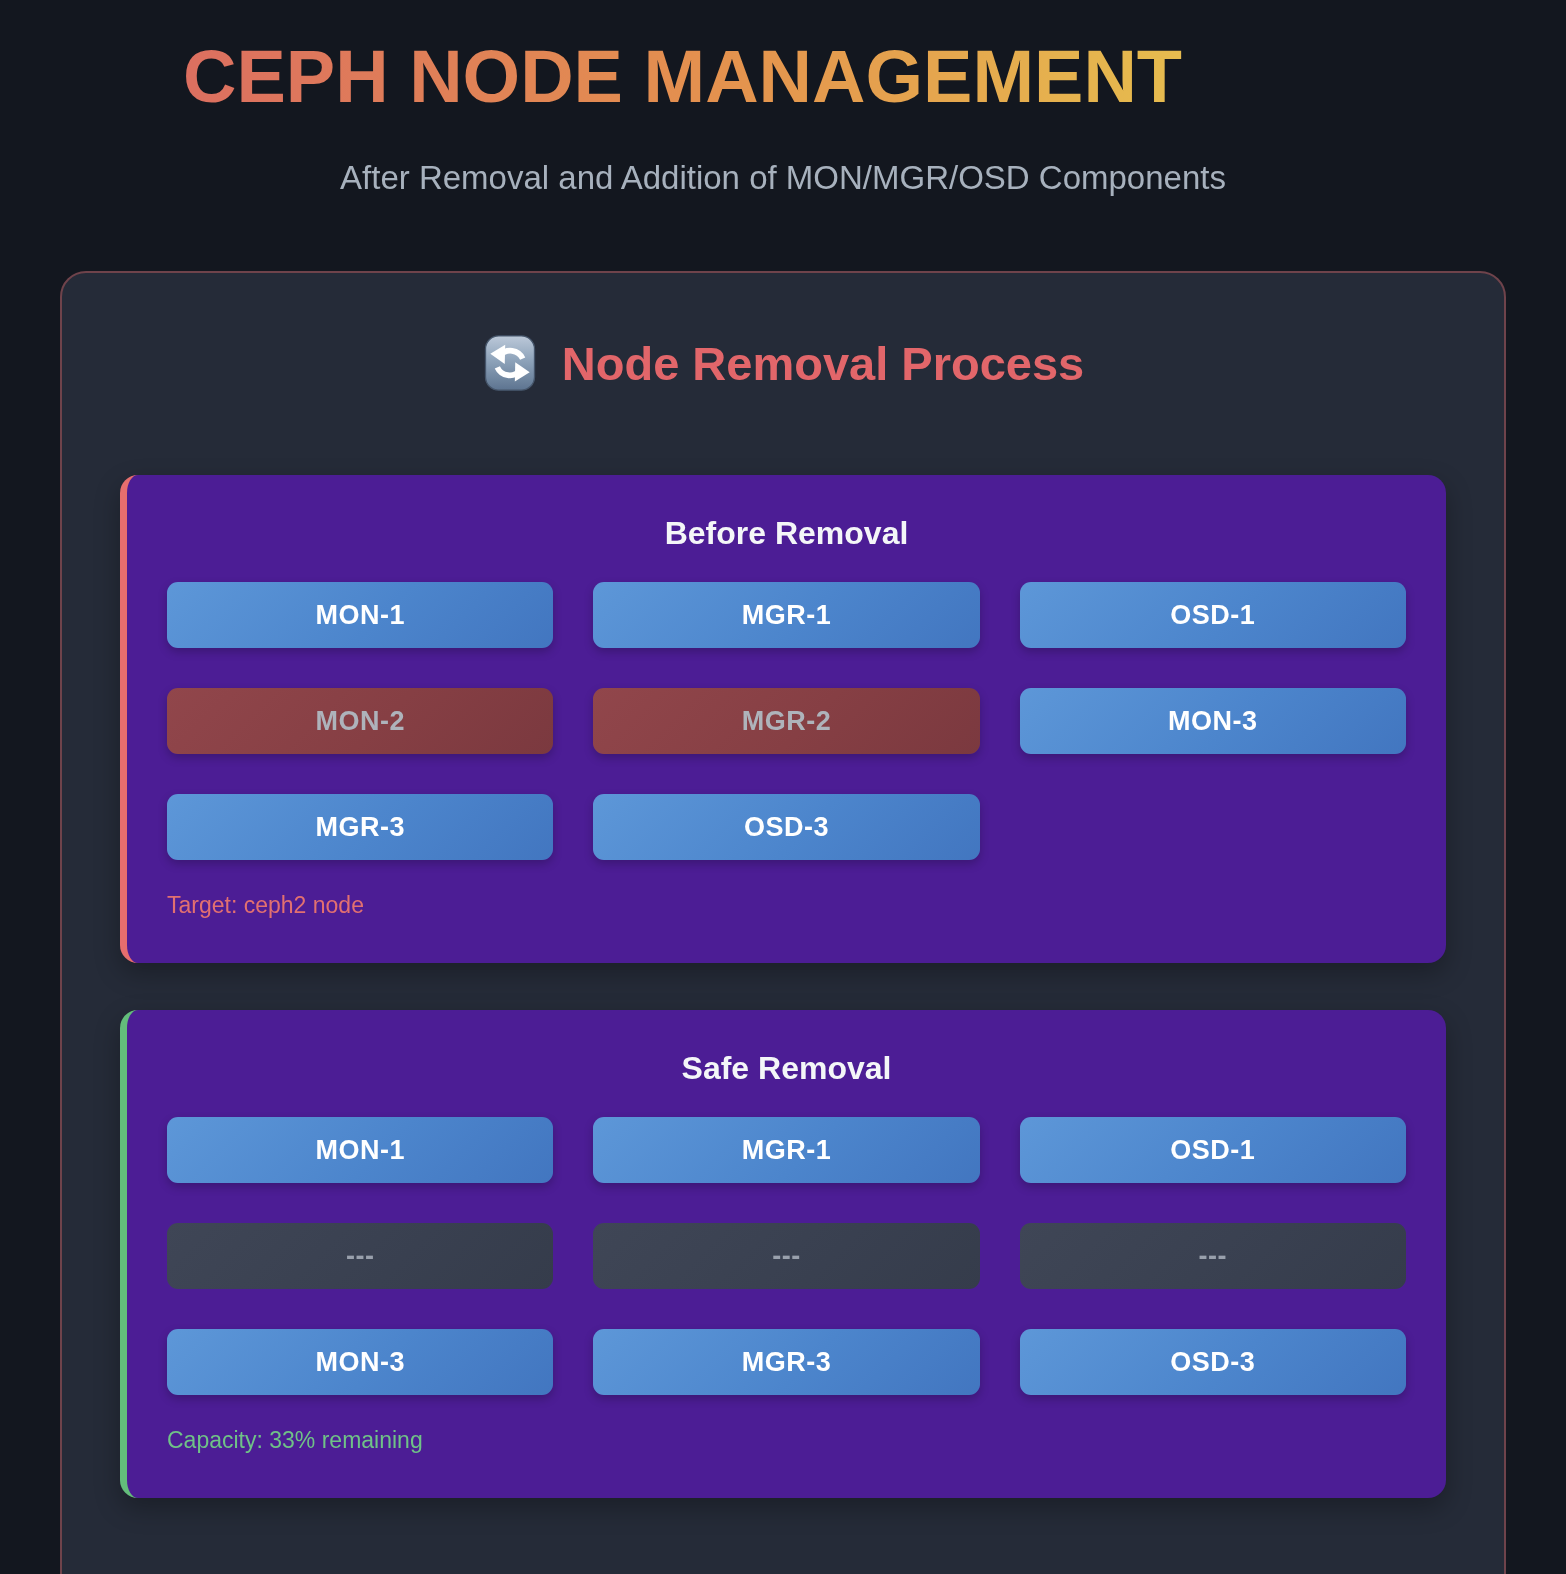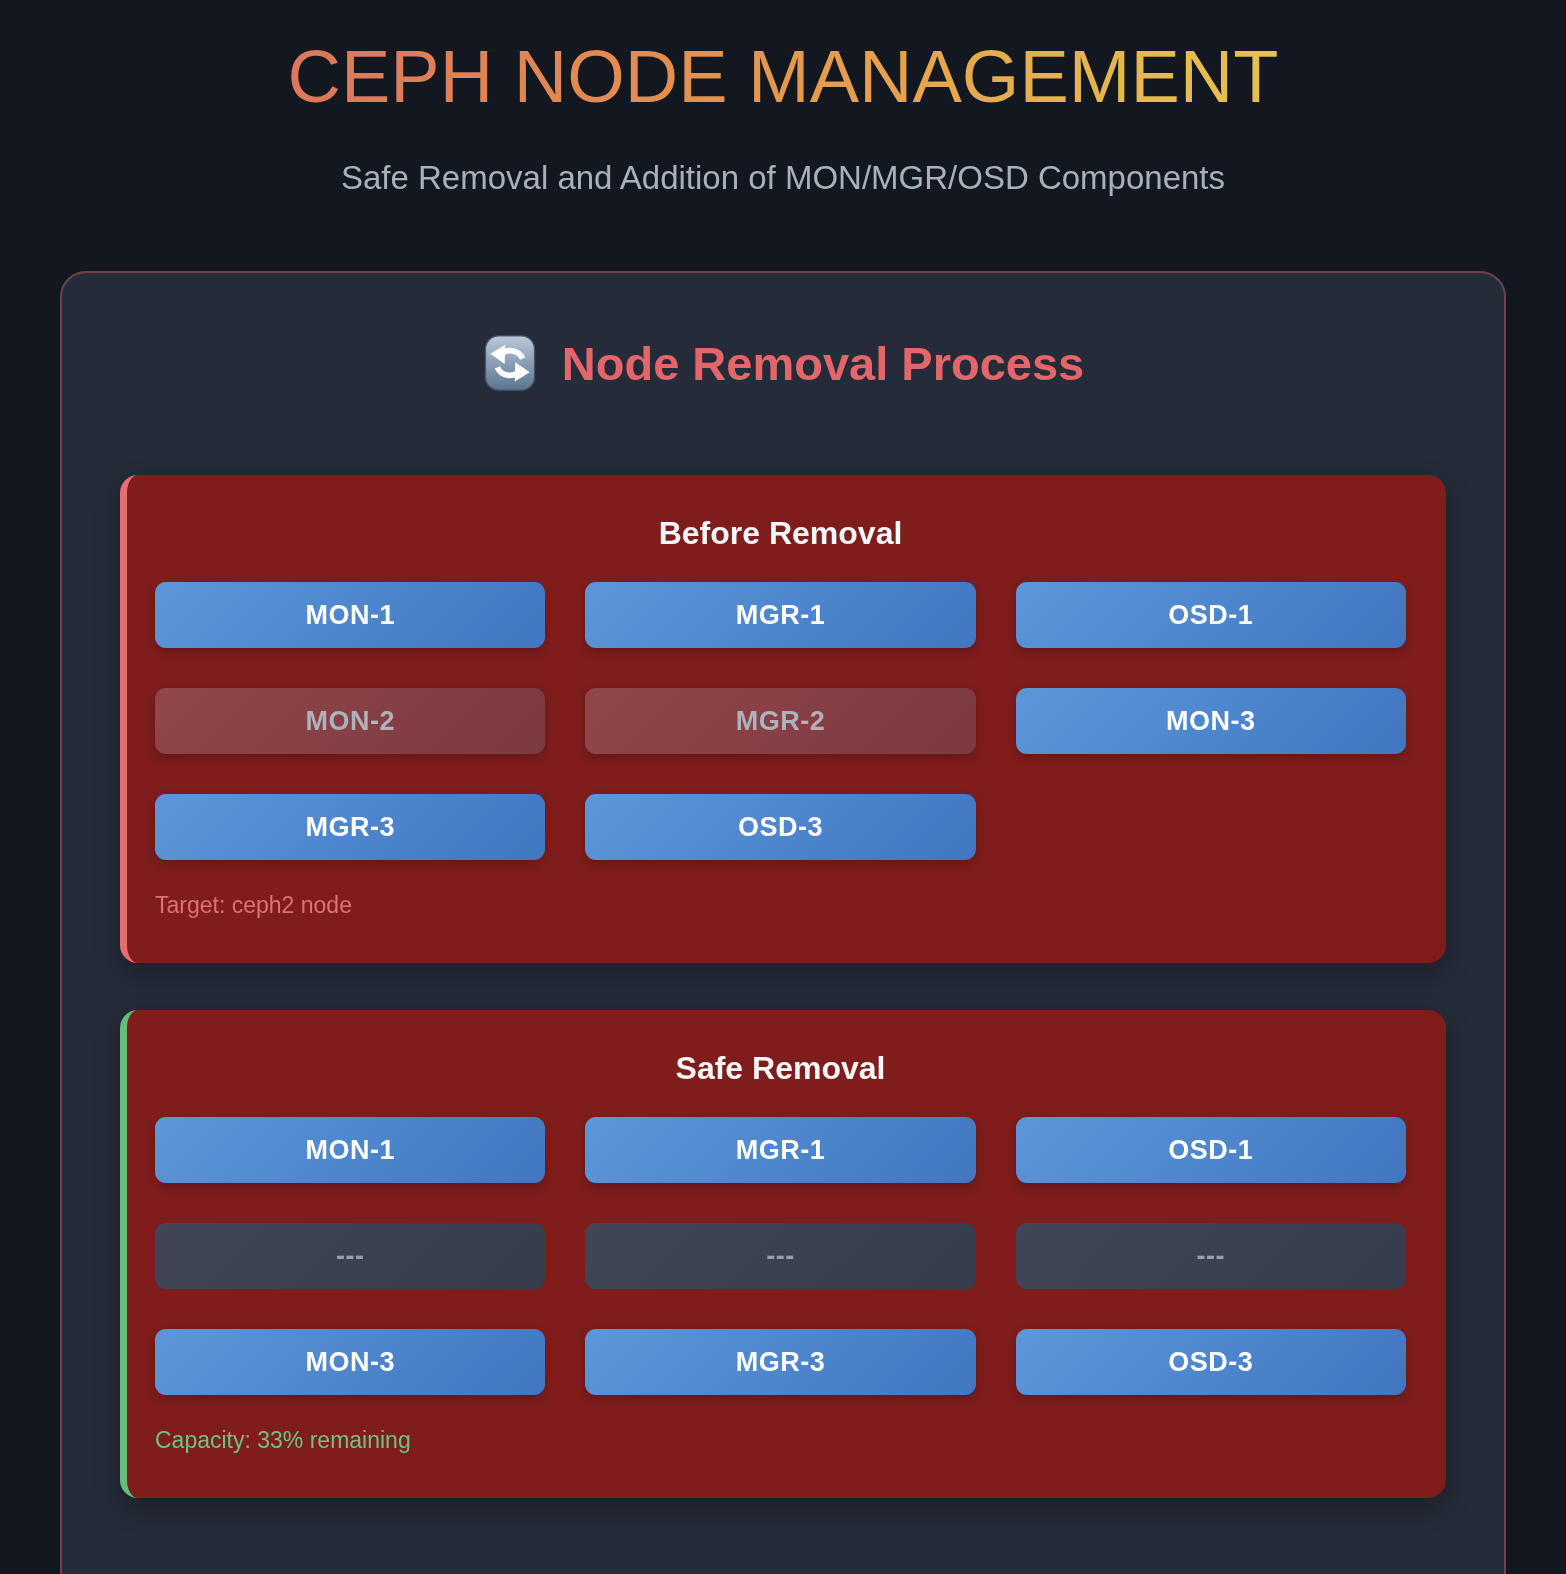--- a/index.html
+++ b/index.html
@@ -7,23 +7,23 @@
     padding: 0;
     width: 1566px;
     height: 1574px;
     overflow: hidden;
     background: #13171f;
     font-family: "Liberation Sans", "DejaVu Sans", sans-serif;
   }
 
   .page-title {
     margin: 34px auto 0;
-    text-align: center;
+    text-align: left;
     font-size: 74px;
-    font-weight: 400;
+    font-weight: 700;
     letter-spacing: 0px;
     line-height: 1.15;
     background: linear-gradient(90deg, #dc6f60 0%, #e4924e 45%, #e6b94e 80%, #e7c657 100%);
     -webkit-background-clip: text;
     background-clip: text;
     color: transparent;
     width: 1200px;
   }
 
   .page-subtitle {
@@ -53,24 +53,24 @@
   }
   .section-heading .heading-text {
     font-size: 47px;
     font-weight: 800;
     color: #e2666a;
   }
   .refresh-badge { width: 56px; height: 56px; display: block; }
 
   .state-panel {
     position: relative;
-    background: #7f1d1d;
+    background: #4c1d95;
     border-left: 7px solid;
     border-radius: 18px;
-    padding: 40px 40px 44px 28px;
+    padding: 40px 40px 44px 40px;
     box-sizing: border-box;
     box-shadow: 0 10px 26px rgba(0,0,0,0.28);
   }
   .state-panel.before { border-left-color: #e66e6e; margin-bottom: 47px; }
   .state-panel.after  { border-left-color: #63bd7b; }
 
   .panel-title {
     text-align: center;
     font-size: 32px;
     font-weight: 800;
@@ -116,21 +116,21 @@
     font-size: 23px;
     font-weight: 400;
   }
   .panel-footer.target   { color: #e27070; }
   .panel-footer.capacity { color: #6fc287; }
 </style>
 </head>
 <body>
 
 <h1 class="page-title">CEPH NODE MANAGEMENT</h1>
-<div class="page-subtitle">Safe Removal and Addition of MON/MGR/OSD Components</div>
+<div class="page-subtitle">After Removal and Addition of MON/MGR/OSD Components</div>
 
 <section class="section-card">
 
   <div class="section-heading">
     <svg class="refresh-badge" viewBox="0 0 64 64" aria-hidden="true">
       <defs>
         <linearGradient id="iconGrad" x1="0" y1="0" x2="0" y2="1">
           <stop offset="0" stop-color="#bcc9d9"></stop>
           <stop offset="0.45" stop-color="#8ea3ba"></stop>
           <stop offset="1" stop-color="#5d7490"></stop>

